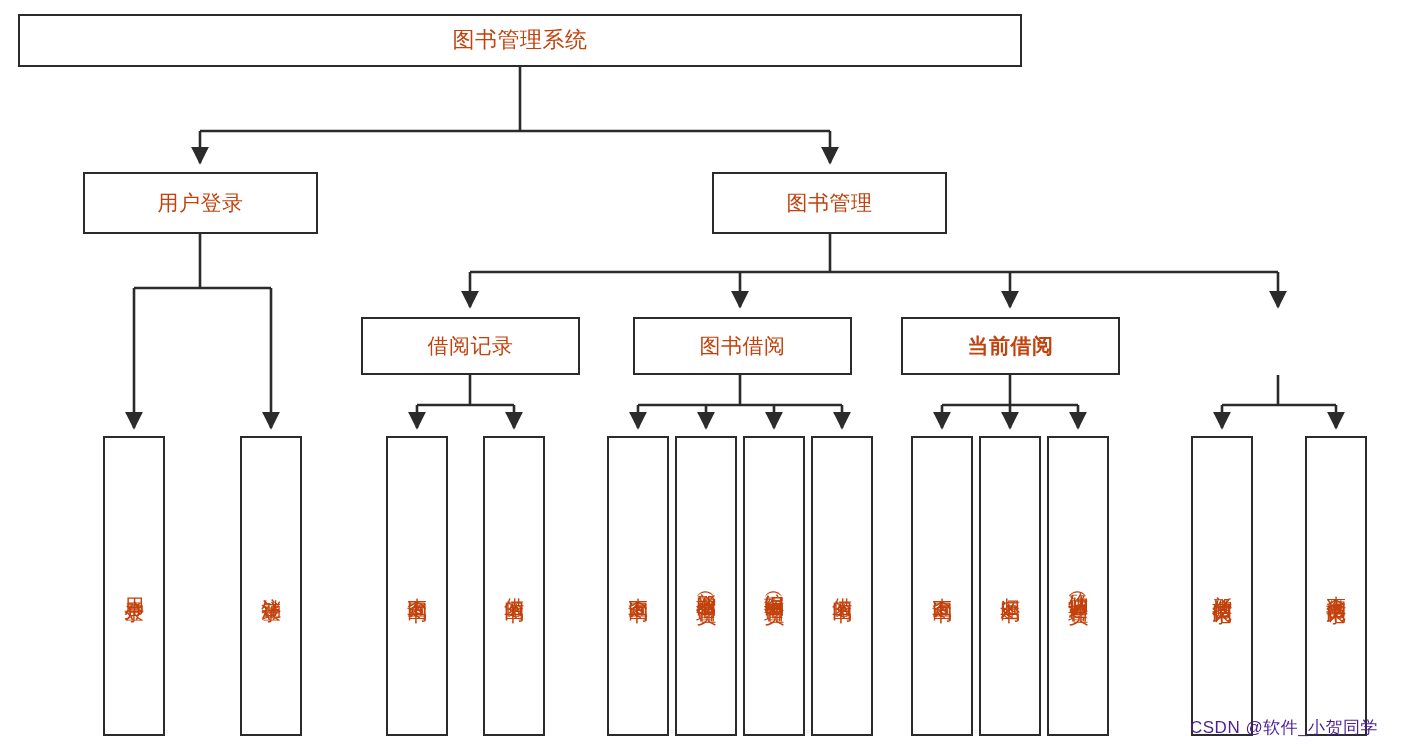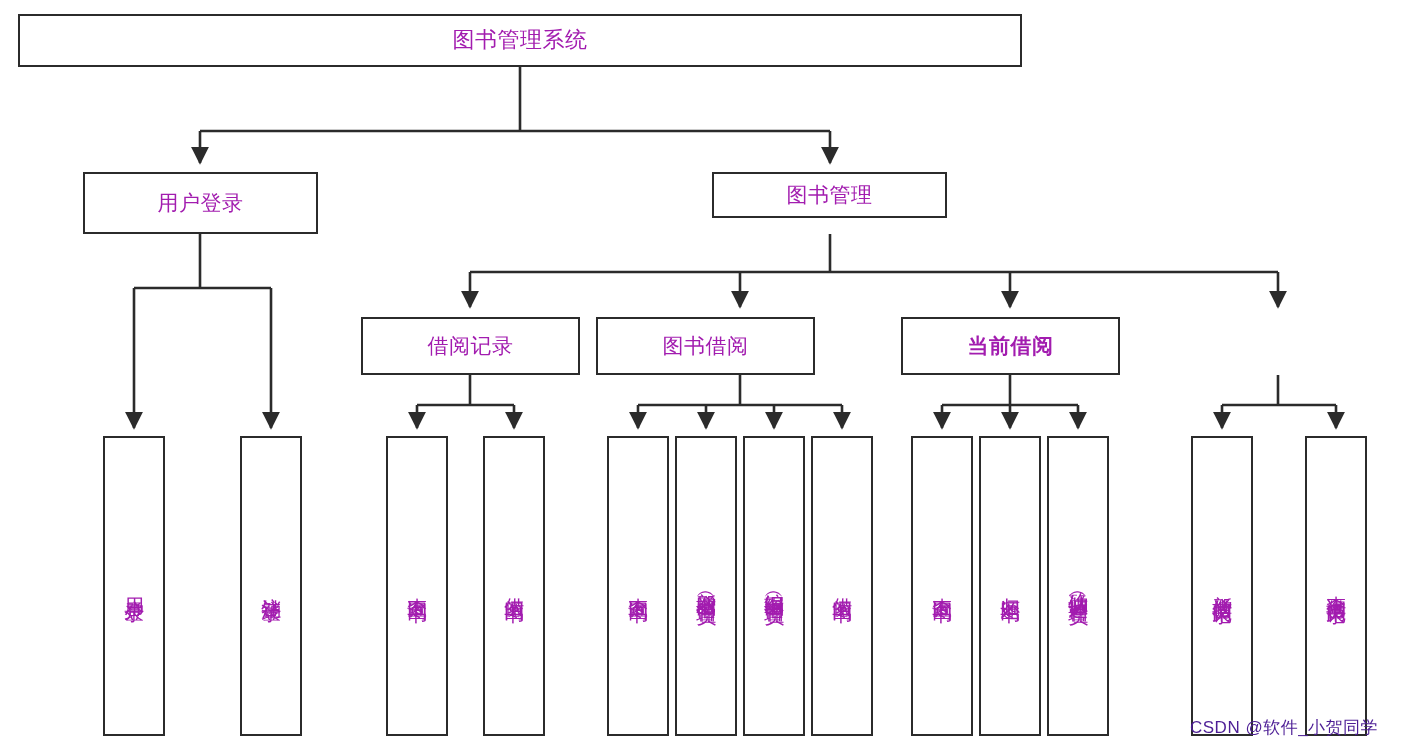--- a/index.html
+++ b/index.html
@@ -13,21 +13,21 @@
   #canvas{position:absolute;left:0;top:0;width:1405px;height:747px;}
   svg.lines{position:absolute;left:0;top:0;width:1405px;height:747px;pointer-events:none;}
   .node{
     position:absolute;
     box-sizing:border-box;
     border:2px solid #2b2b2b;
     background:#ffffff;
     display:flex;
     align-items:center;
     justify-content:center;
-    color:#a21caf;
+    color:#c2410c;
   }
   .node .lbl{
     display:block;
     text-align:center;
     line-height:1.12;
     letter-spacing:0.5px;
   }
   
   .h .lbl{font-size:21px;}
   .title .lbl{font-size:22px;}
@@ -106,29 +106,29 @@
   </svg>
 
   <div class="node h title" style="left:18px;top:14px;width:1004px;height:53px;">
     <span class="lbl">图书管理系统</span>
   </div>
 
   <div class="node h" style="left:83px;top:172px;width:235px;height:62px;">
     <span class="lbl">用户登录</span>
   </div>
 
-  <div class="node h" style="left:712px;top:172px;width:235px;height:46px;">
+  <div class="node h" style="left:712px;top:172px;width:235px;height:62px;">
     <span class="lbl">图书管理</span>
   </div>
 
   <div class="node h" style="left:361px;top:317px;width:219px;height:58px;">
     <span class="lbl">借阅记录</span>
   </div>
 
-  <div class="node h" style="left:596px;top:317px;width:219px;height:58px;">
+  <div class="node h" style="left:633px;top:317px;width:219px;height:58px;">
     <span class="lbl">图书借阅</span>
   </div>
 
   <div class="node h" style="left:901px;top:317px;width:219px;height:58px;font-weight:bold;">
     <span class="lbl">当前借阅</span>
   </div>
 
 
   <div class="node v" style="left:103px;top:436px;width:62px;height:300px;">
     <span class="lbl">用户登录</span>

